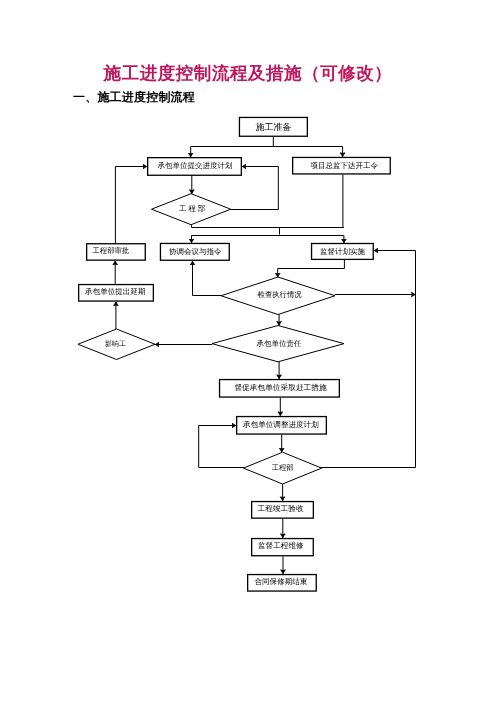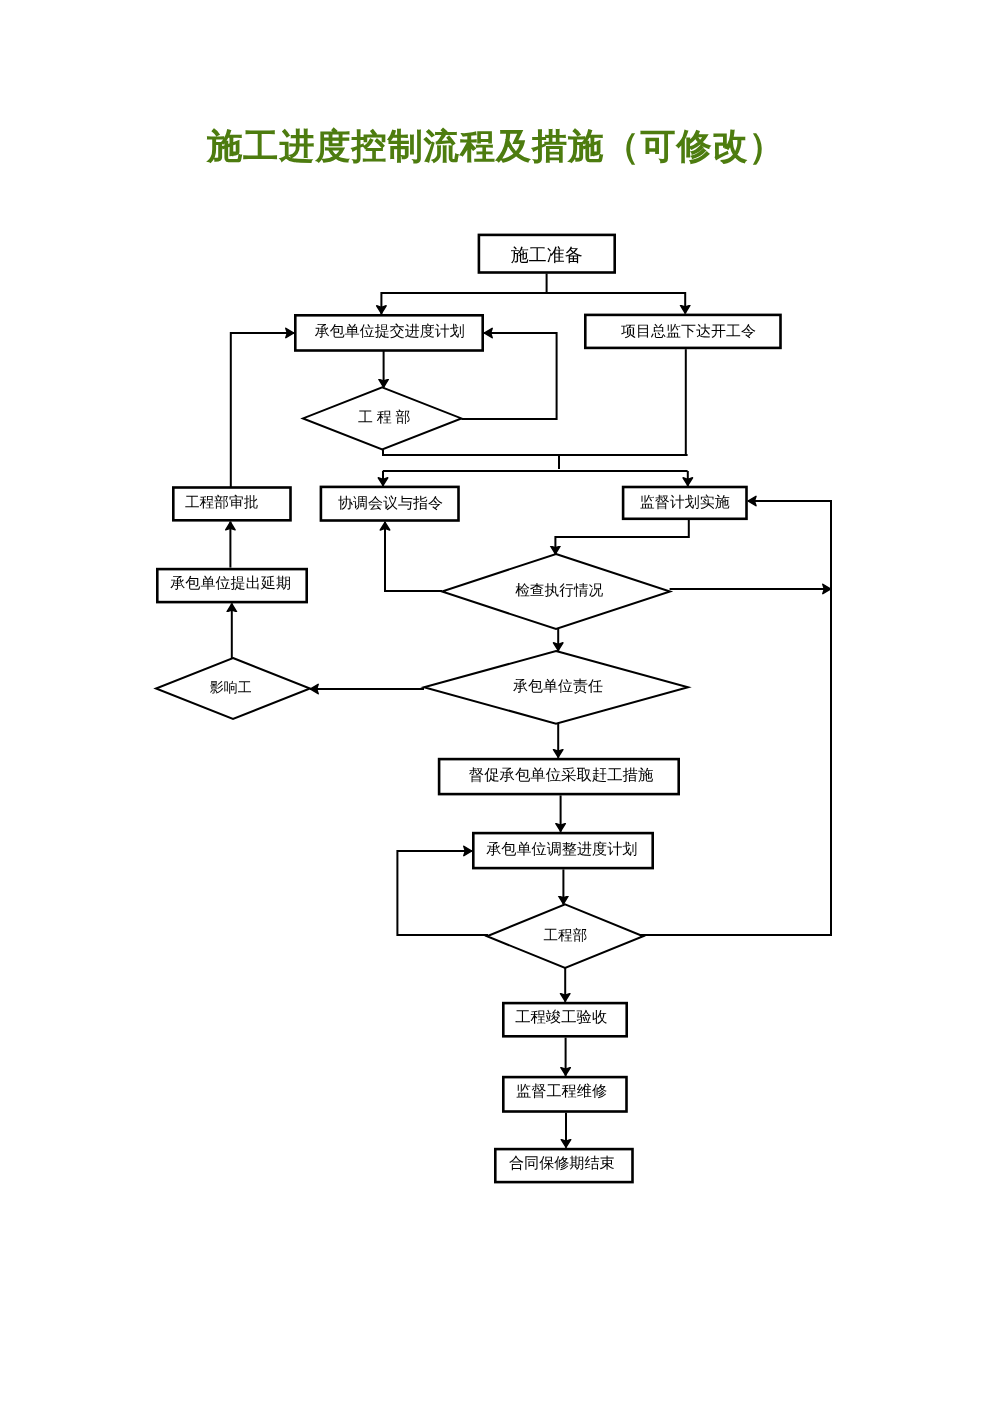--- a/index.html
+++ b/index.html
@@ -2,38 +2,39 @@
 <html><head>
 <meta charset="utf-8">
 <title>flowchart</title>
 <style>
   html,body{margin:0;padding:0;background:#ffffff;}
   body{width:496px;height:702px;overflow:hidden;
        font-family:"Liberation Sans",sans-serif;}
   #page{position:relative;width:496px;height:702px;background:#ffffff;}
   .doc-title{position:absolute;left:0;top:63px;width:496px;text-align:center;
     font-family:"Liberation Serif",serif;font-weight:bold;font-size:17.5px;
-    letter-spacing:0.55px;line-height:20px;color:#4d7c0f;}
+    letter-spacing:0.55px;line-height:20px;color:#be185d;}
   .section-title{position:absolute;left:73px;top:90px;
     font-family:"Liberation Serif",serif;font-weight:bold;font-size:12px;
     letter-spacing:0.2px;line-height:14px;color:#000000;white-space:nowrap;}
   #chart{position:absolute;left:0;top:0;}
   .shape{fill:#ffffff;stroke:#000000;stroke-width:1.3;}
   .diamond{fill:#ffffff;stroke:#000000;stroke-width:1;stroke-linejoin:miter;}
   .conn{stroke:#000000;stroke-width:1;fill:none;stroke-linejoin:miter;}
   .nodelabel{font-family:"Liberation Serif",serif;fill:#000000;
     text-anchor:middle;}
 </style>
 </head>
 <body>
 
 <div id="page">
 
   <div class="doc-title">施工进度控制流程及措施（可修改）</div>
 
+  <div class="section-title">一、施工进度控制流程</div>
 
   <svg id="chart" width="496" height="702" viewBox="0 0 496 702">
     <defs>
       <marker id="ar" markerWidth="9" markerHeight="9" refX="4.45" refY="3.2" orient="auto" markerUnits="userSpaceOnUse">
         <path d="M0.35,0.85 L4.15,3.2 L0.35,5.55 L1.15,3.2 Z" fill="#000000" stroke="#000000" stroke-width="0.75" stroke-linejoin="round"></path>
       </marker>
     </defs>
     <g id="edges">
         <polyline points="273.3,136.8 273.3,146.5 190.7,146.5 190.7,157.0" class="conn" marker-end="url(#ar)"></polyline>
         <polyline points="273.3,146.5 342.6,146.5 342.6,156.8" class="conn" marker-end="url(#ar)"></polyline>

